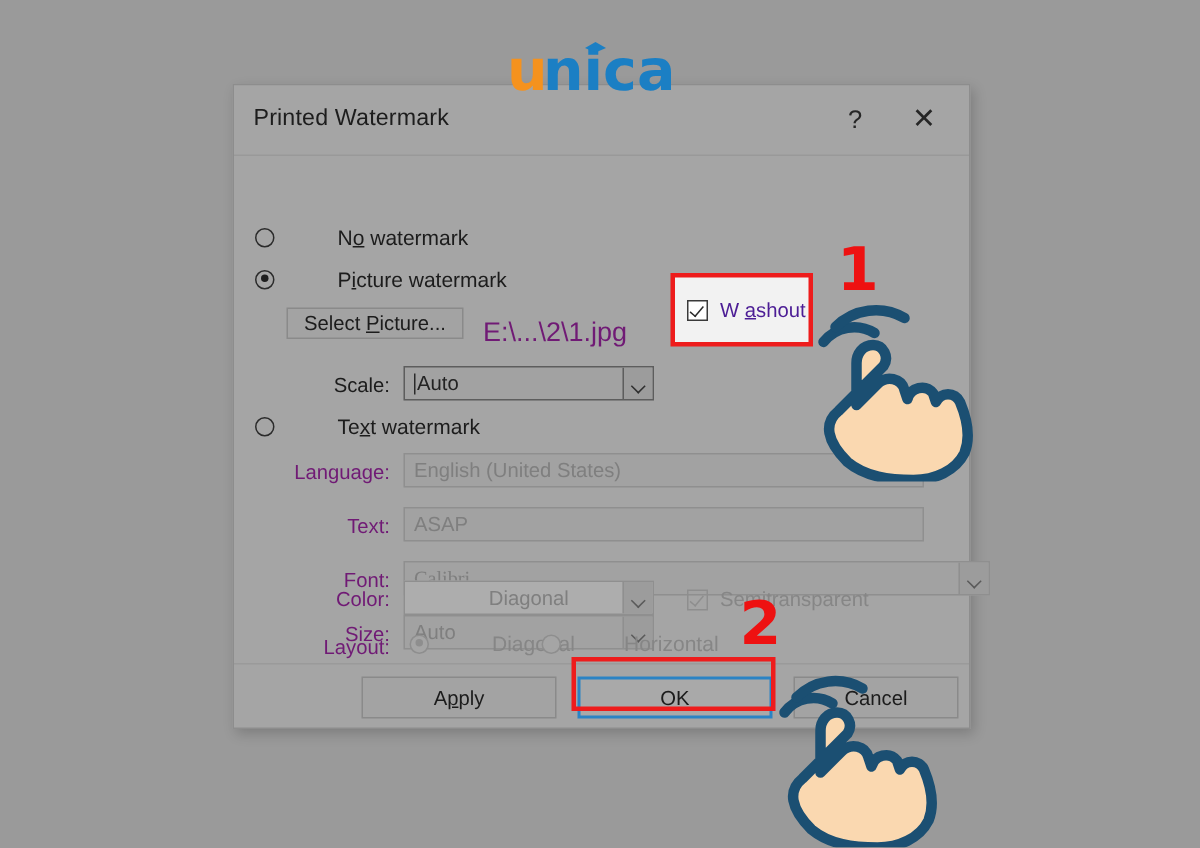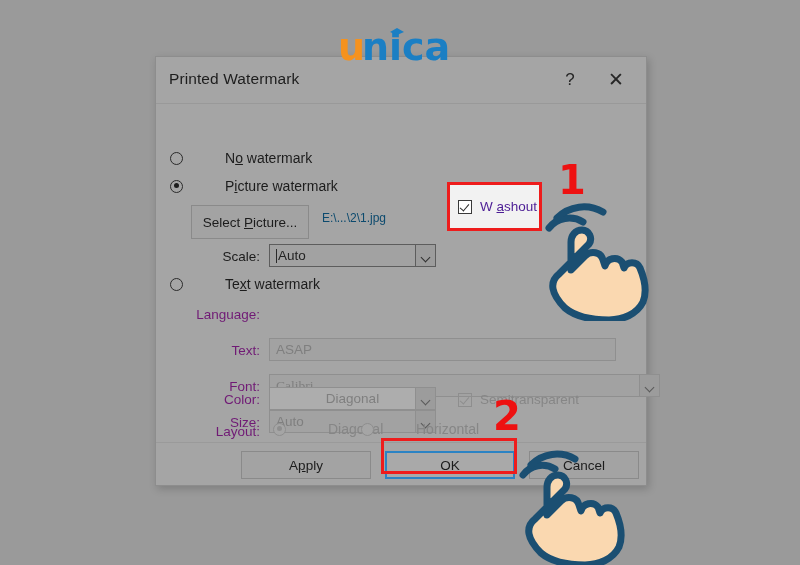--- a/index.html
+++ b/index.html
@@ -228,22 +228,22 @@
   .hand { position: absolute; z-index: 35; }
 
   #washout-highlight {
     position: absolute;
     background: #f2f2f2;
     z-index: 20;
   }
 
   #filepath {
     position: absolute;
-    font-size: 12px;
-    color: #0c4a6e;
+    font-size: 18px;
+    color: #701a75;
     white-space: nowrap;
   }
 </style>
 </head>
 <body>
 
 <div id="logo">
   <svg width="130" height="42" viewBox="0 0 130 42" xmlns="http://www.w3.org/2000/svg">
     <text x="0" y="34" font-family="DejaVu Sans, sans-serif" font-size="38" font-weight="bold" fill="#F5921E">u</text>
     <text x="24" y="34" font-family="DejaVu Sans, sans-serif" font-size="38" font-weight="bold" fill="#1B7FC4">nica</text>
@@ -268,21 +268,21 @@
       </span>
     </div>
 
     <div class="radio-row" style="left:14px; top:74px;">
       <span class="radio checked"></span>
       <span class="radio-label">
         <span>P</span><span class="u">i</span><span>cture watermark</span>
       </span>
     </div>
 
-    <div class="pbtn" style="left:35px; top:101px; width:118px; height:34px;">
+    <div class="pbtn" style="left:35px; top:101px; width:118px; height:21px;">
       <span>
         <span>Select </span><span class="u">P</span><span>icture...</span>
       </span>
     </div>
 
     <div id="filepath" style="left:166px; top:107px;">E:\...\2\1.jpg</div>
 
     <div class="flabel on" style="left:8px; top:145px;">Scale:</div>
     <div class="field active" style="left:113px; top:140px; width:167px;">
       <span class="caret"></span><span>Auto</span>
@@ -290,20 +290,23 @@
     </div>
 
     <div class="radio-row" style="left:14px; top:172px;">
       <span class="radio"></span>
       <span class="radio-label">
         <span>Te</span><span class="u">x</span><span>t watermark</span>
       </span>
     </div>
 
     <div class="flabel" style="left:8px; top:203px;">Language:</div>
+    <div class="field" style="left:113px; top:198px; width:347px;">
+      <span>English (United States)</span>
+    </div>
 
     <div class="flabel" style="left:8px; top:239px;">Text:</div>
     <div class="field" style="left:113px; top:234px; width:347px;">
       <span>ASAP</span>
     </div>
 
     <div class="flabel" style="left:8px; top:275px;">Font:</div>
     <div class="field" style="left:113px; top:270px; width:391px;font-family:Liberation Serif, serif;">
       <span>Calibri</span>
       <span class="arrowbox"></span>

